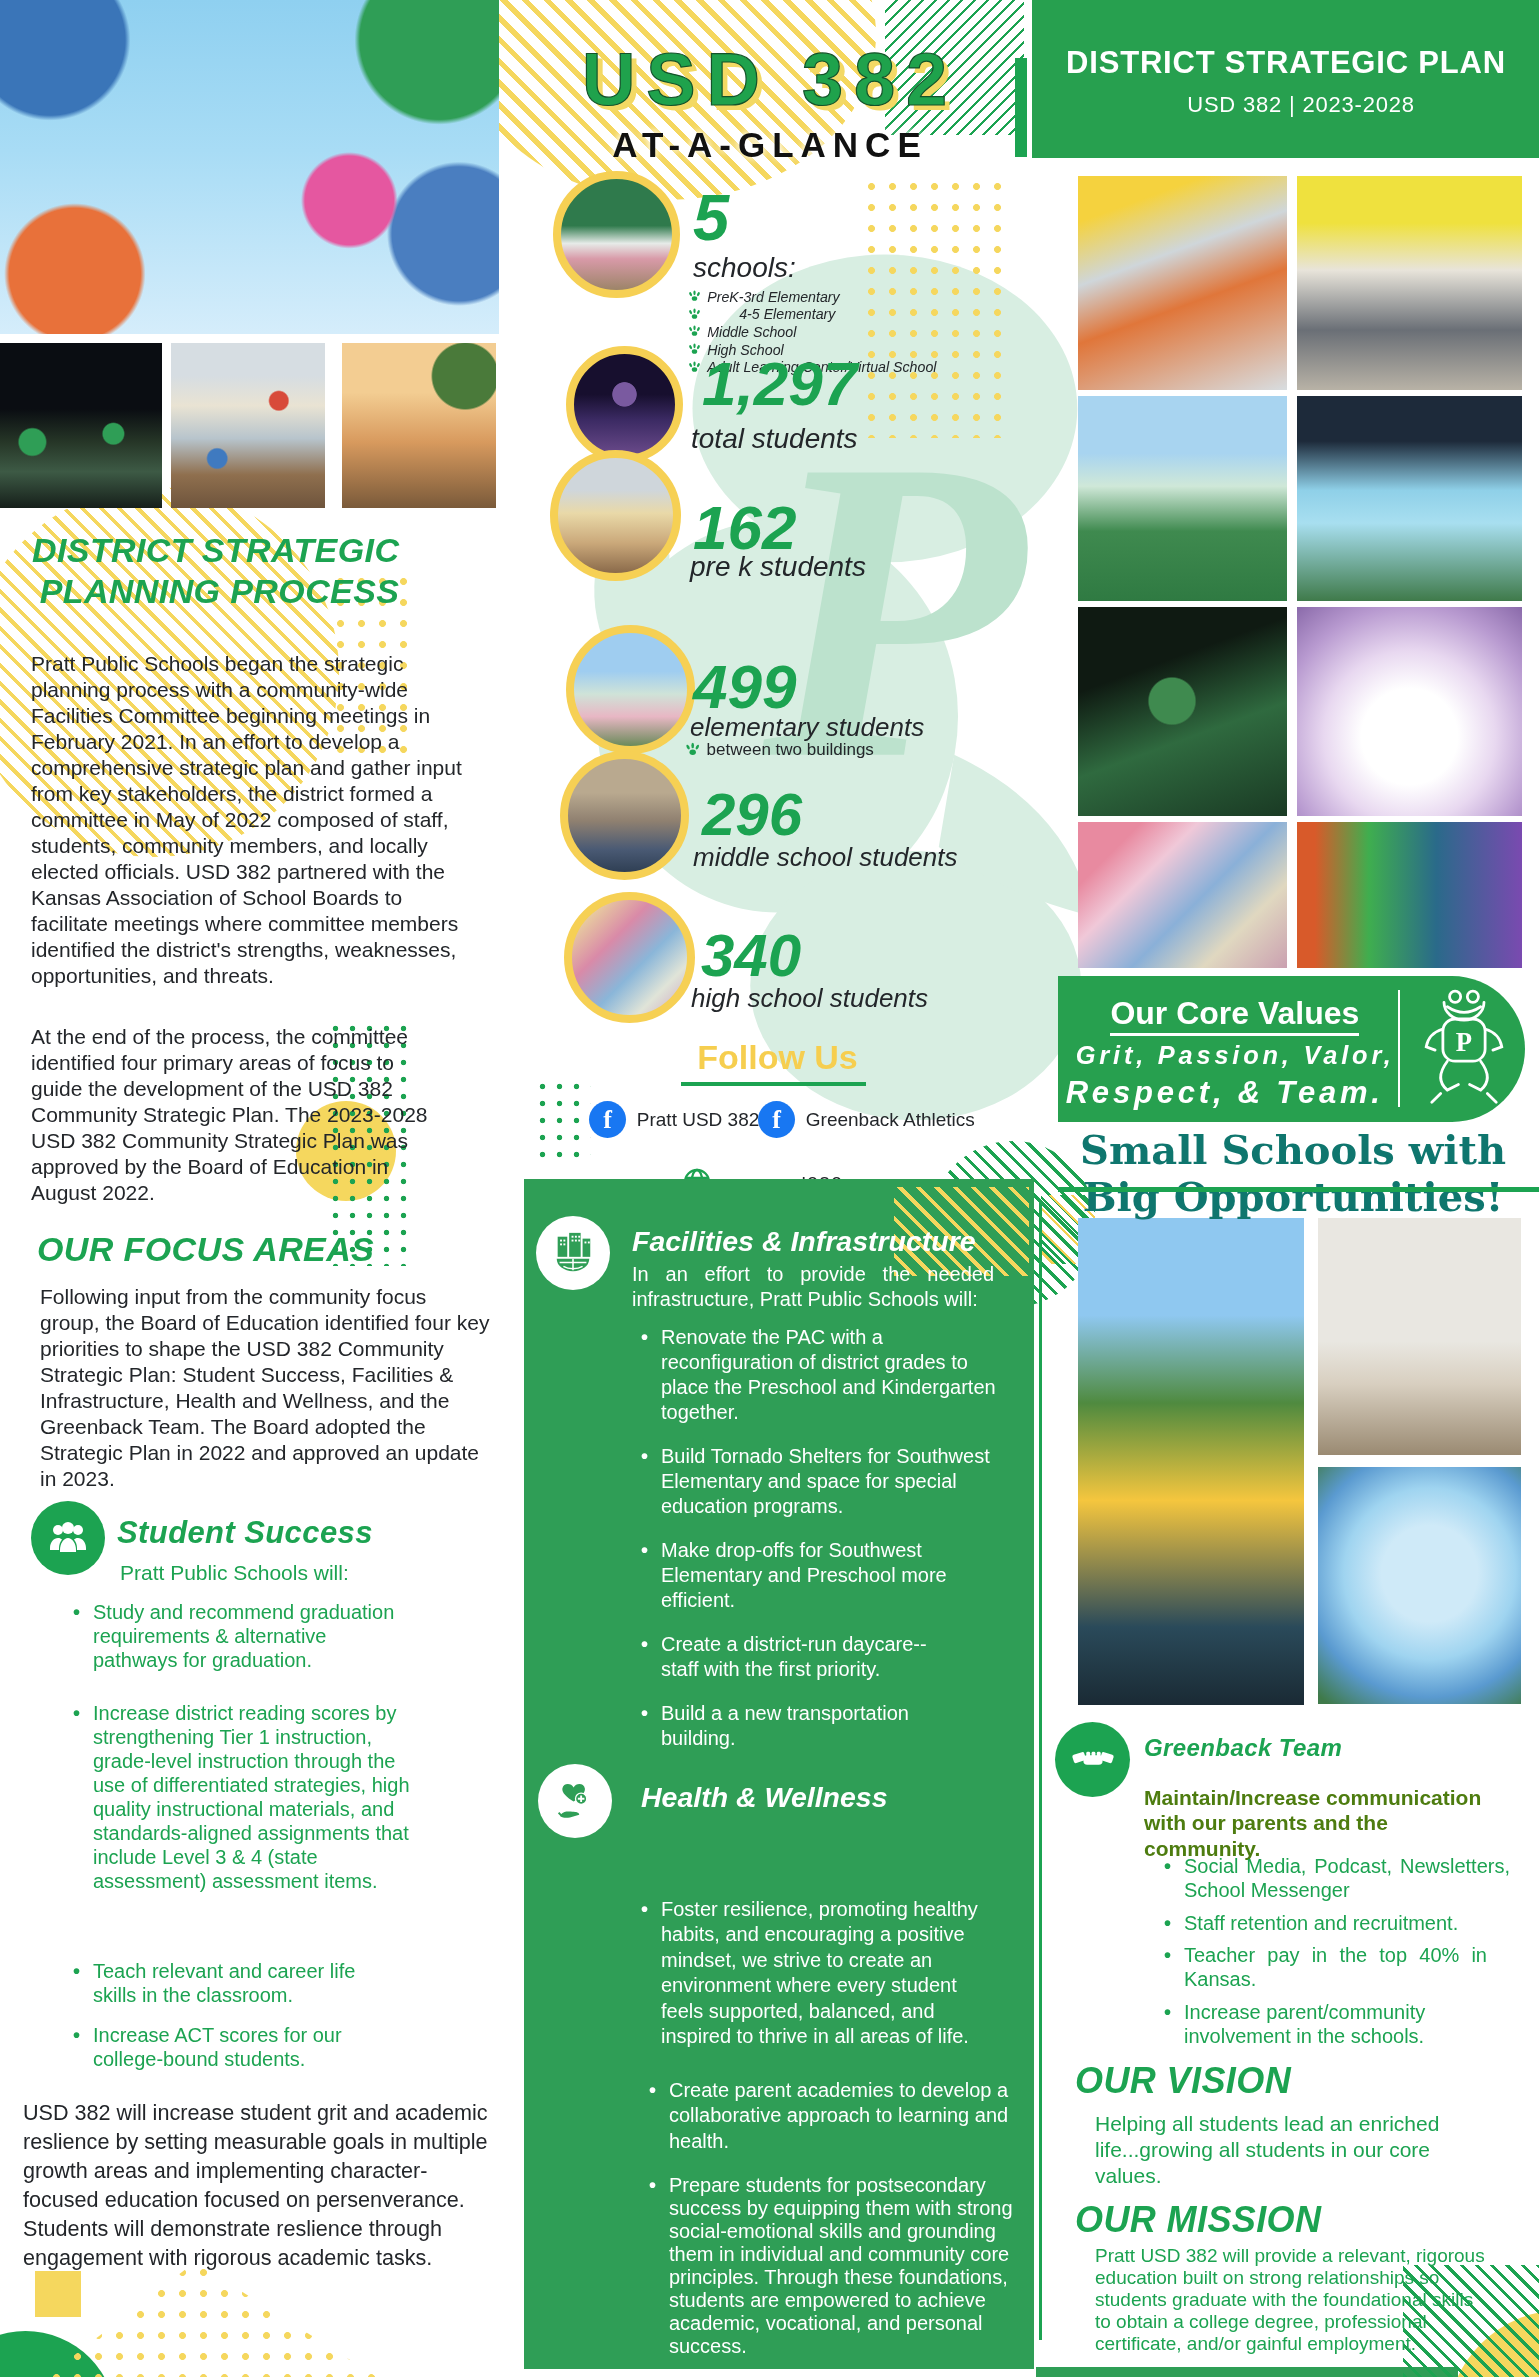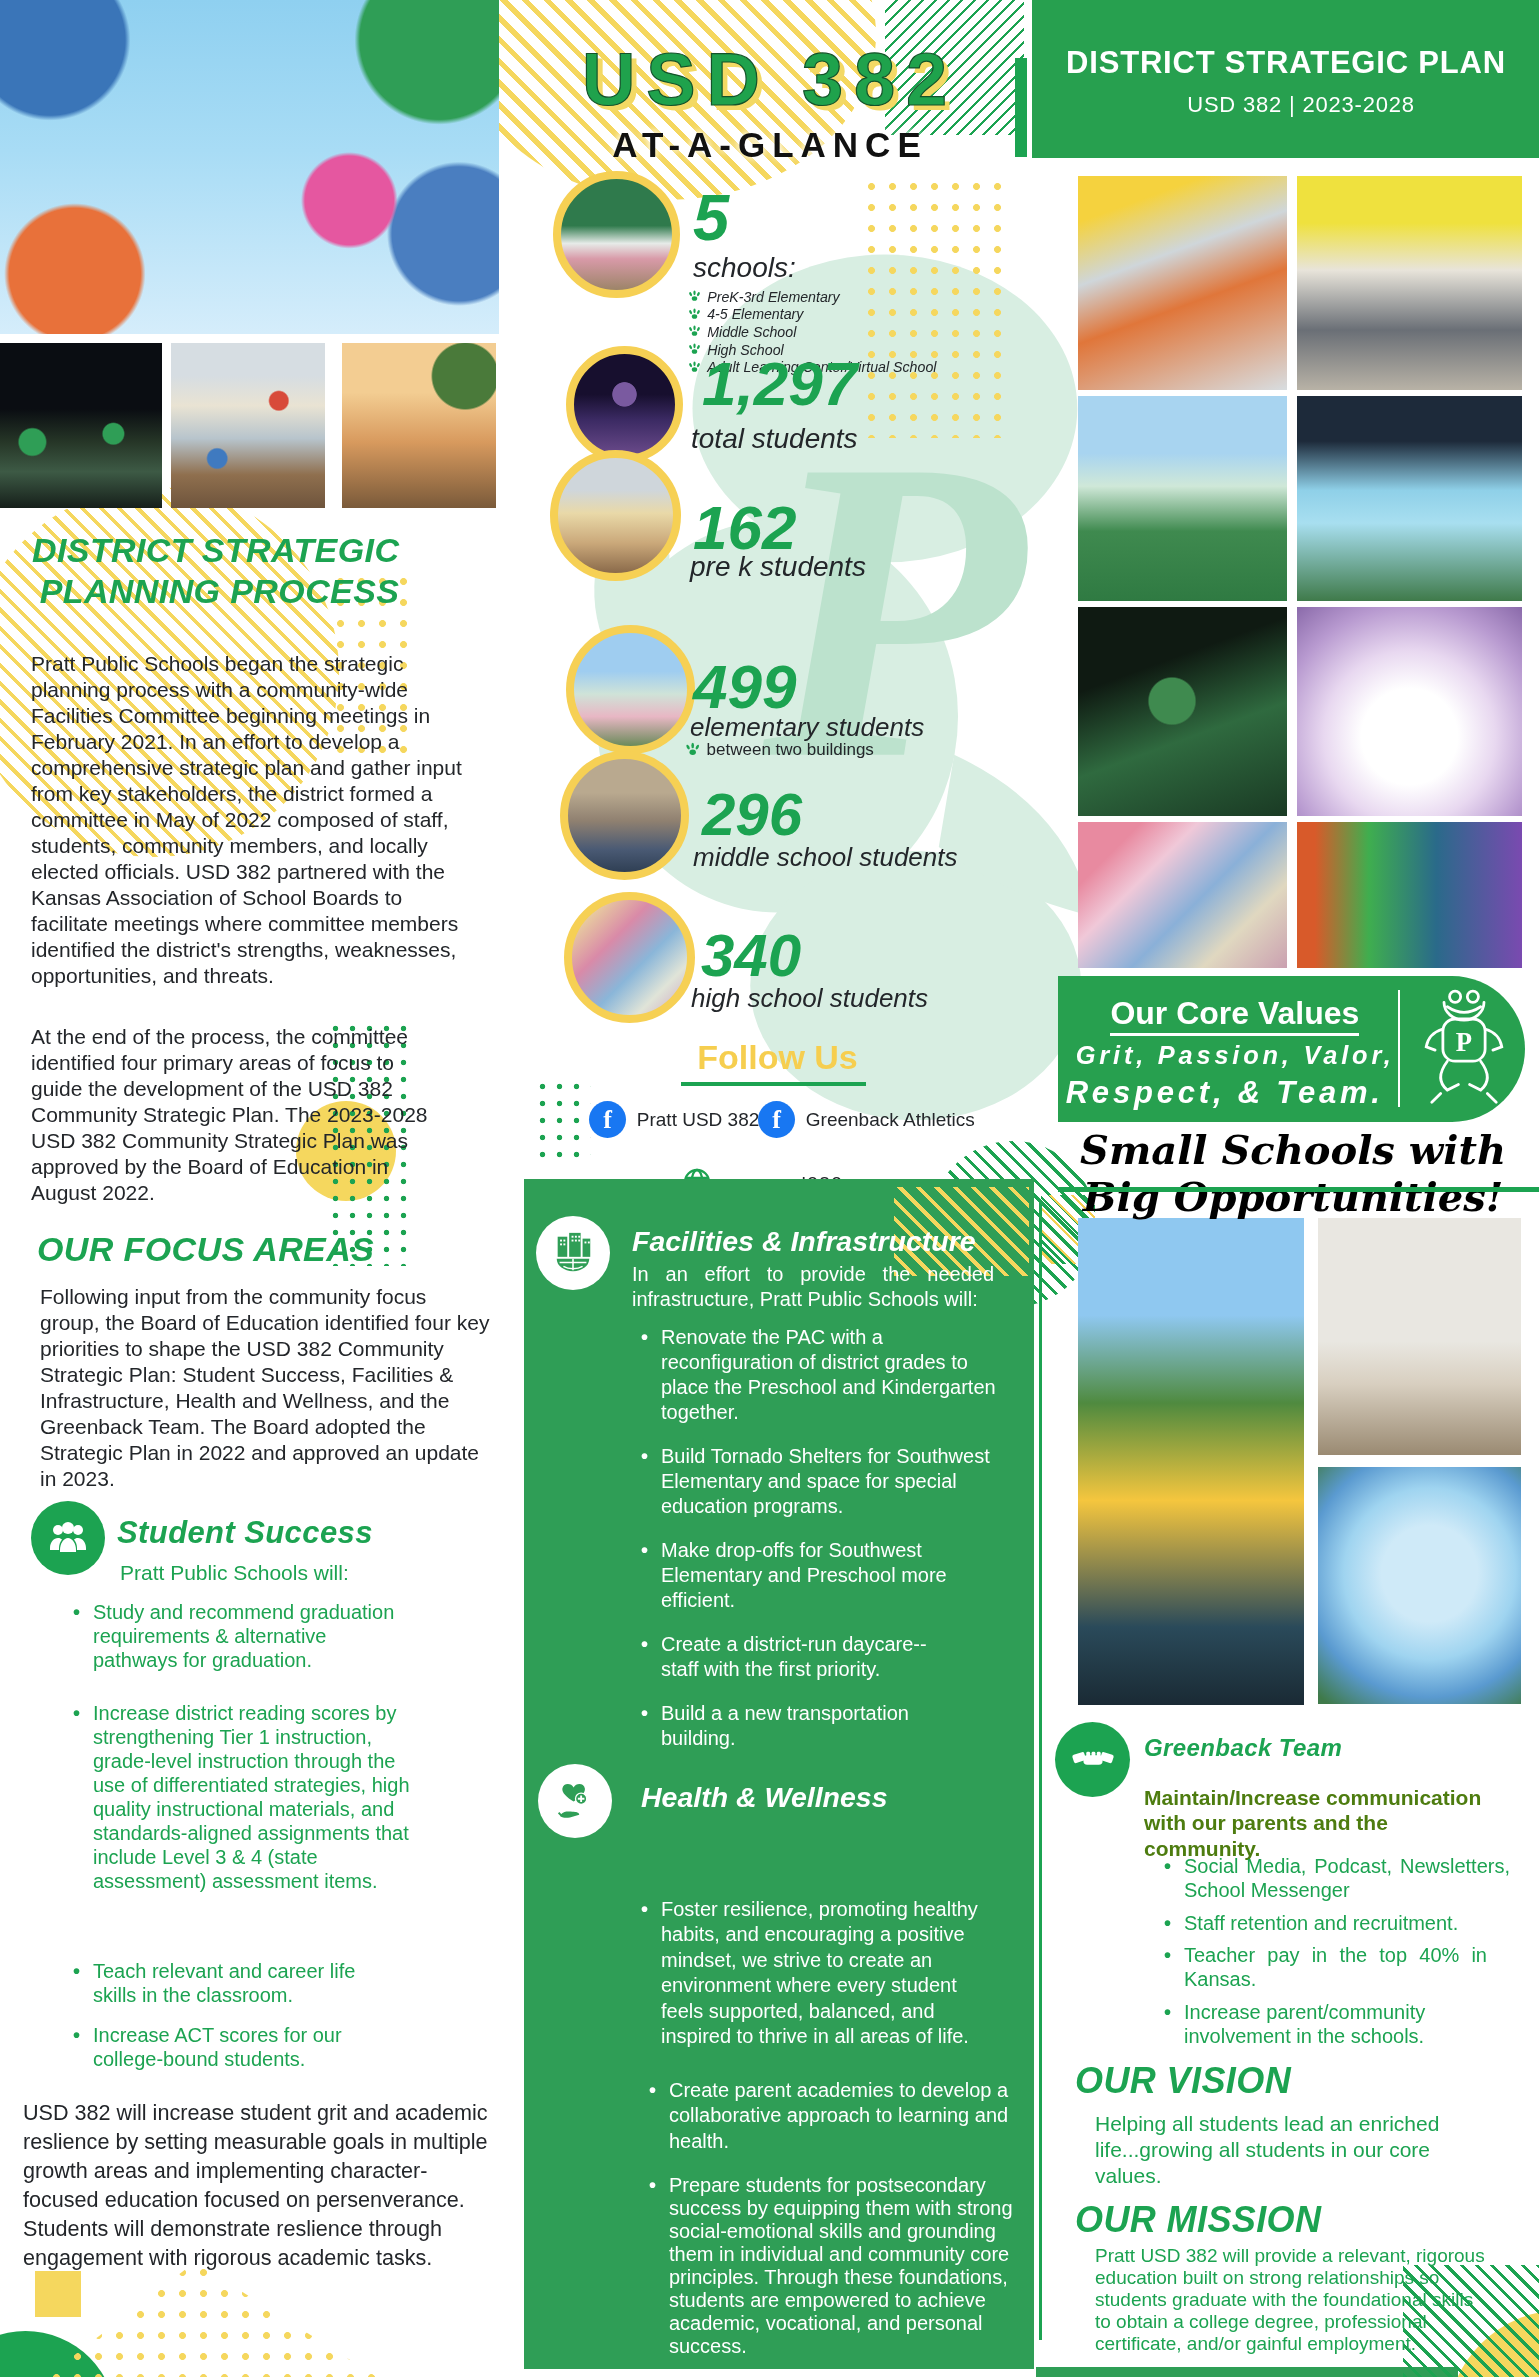--- a/index.html
+++ b/index.html
@@ -60,21 +60,21 @@
   .p-crowd{background:linear-gradient(135deg,#e88aa0 0 18%,#f0c8d8 34%,#8ab0d8 56%,#e0d8c0 76%,#caa0b0 100%);}
   .p-stage{background:linear-gradient(90deg,#d85a2a 0 8%,#3fae4f 32%,#2a6a8a 62%,#7a4ab0 100%);}
   .p-playground{background:linear-gradient(180deg,#8fc8f0 0 20%,#4f8a3f 38%,#f5c63e 58%,#2a4a5a 84%,#1a2a34 100%);}
   .p-mentors{background:linear-gradient(180deg,#e9e7e1 0 52%,#d8cfc0 70%,#9a8a72 100%);}
   .p-teamhuddle{background:radial-gradient(circle at 55% 45%,#cfeaf8 0 28%,#9fd4f0 50%,#5a9ad0 72%,#3f7a4a 96%);}
   
   .statcirc{position:absolute;border:8.5px solid #F6D054;border-radius:50%;box-sizing:border-box;}
   .fb{background:#1877F2;border-radius:50%;color:#fff;font-weight:800;display:flex;align-items:center;justify-content:center;font-family:"Liberation Serif",serif;}
   .banner-pill{background:#27A04F;border-radius:0 73px 73px 0;}
   .panel{background:#2F9E56;}
-  .script{font-family:"DejaVu Serif",serif;font-style:italic;font-weight:700;color:#000000;}
+  .script{font-family:"DejaVu Serif",serif;font-weight:700;color:#0f766e;}
 </style>
 </head>
 <body>
 
 <div id="poster">
 
   <div class="abs" style="left:554px;top:185px;width:531px;height:1001px;z-index:0;">
     <svg width="531" height="1001" viewBox="0 0 690 1300">
       <g fill="#D8EEE2">
         <ellipse cx="430" cy="290" rx="250" ry="200"></ellipse>
@@ -162,21 +162,21 @@
       <span><svg width="13" height="13" viewBox="0 0 24 24">
             <g fill="#1CA351">
               <ellipse cx="12" cy="17.5" rx="5" ry="4.3"></ellipse>
               <ellipse cx="4.8" cy="9.5" rx="2.1" ry="4" transform="rotate(-28 4.8 9.5)"></ellipse>
               <ellipse cx="12" cy="7" rx="2.1" ry="4.4"></ellipse>
               <ellipse cx="19.2" cy="9.5" rx="2.1" ry="4" transform="rotate(28 19.2 9.5)"></ellipse>
             </g>
           </svg></span>
       <span class="statlabel" style="font-size:14.2px;margin-left:6.2px;">PreK-3rd Elementary</span>
     </div>
-    <div style="display:flex;align-items:center;height:17.7px;">
+    <div style="display:flex;align-items:center;height:17.7px;gap:32px;">
       <span><svg width="13" height="13" viewBox="0 0 24 24">
             <g fill="#1CA351">
               <ellipse cx="12" cy="17.5" rx="5" ry="4.3"></ellipse>
               <ellipse cx="4.8" cy="9.5" rx="2.1" ry="4" transform="rotate(-28 4.8 9.5)"></ellipse>
               <ellipse cx="12" cy="7" rx="2.1" ry="4.4"></ellipse>
               <ellipse cx="19.2" cy="9.5" rx="2.1" ry="4" transform="rotate(28 19.2 9.5)"></ellipse>
             </g>
           </svg></span>
       <span class="statlabel" style="font-size:14.2px;margin-left:6.2px;">4-5 Elementary</span>
     </div>

